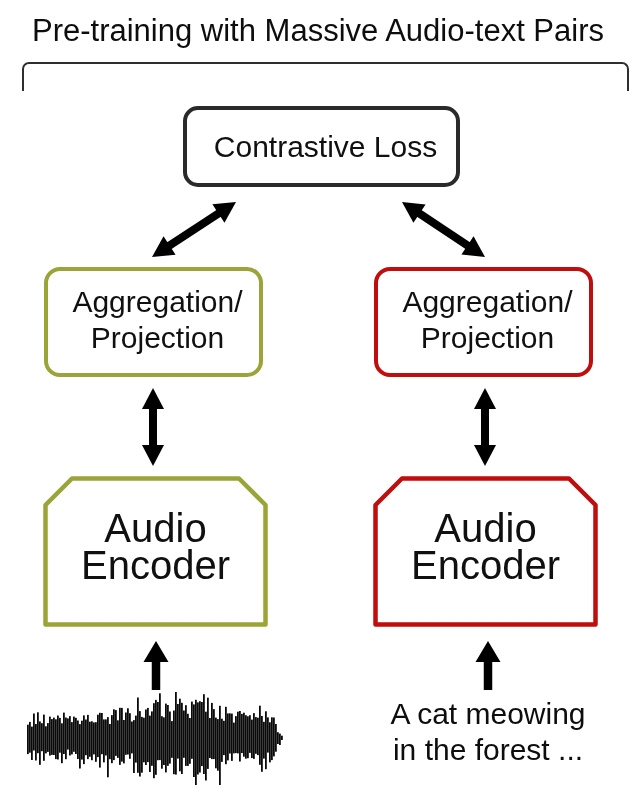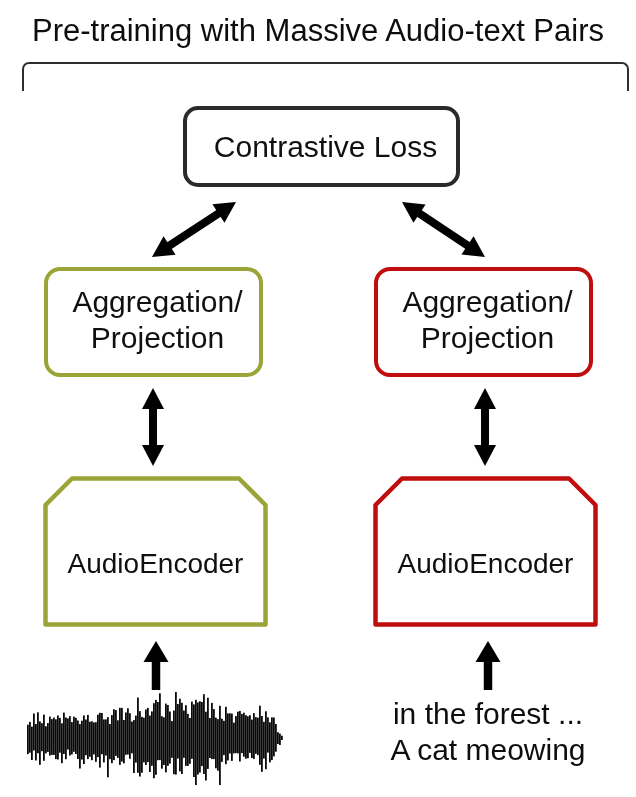--- a/index.html
+++ b/index.html
@@ -48,24 +48,24 @@
     border:4px solid #c00d0d; border-radius:16px;
     padding-bottom:4px;
   }
 
   
   .encoder { width:225px; height:151px; }
   #audio-encoder-box { left:43px;  top:476px; }
   #text-encoder-box  { left:373px; top:476px; }
   .encoder svg { position:absolute; left:0; top:0; }
   .encoder .enc-label {
-    position:absolute; left:0; top:17px; width:100%; height:100%;
-    display:flex; flex-direction:row; align-items:center; justify-content:center;
+    position:absolute; left:0; top:0; width:100%; height:100%;
+    display:flex; flex-direction:column; align-items:center; justify-content:center;
     padding-bottom:10px; box-sizing:border-box;
-    font-size:28px; line-height:37px; color:#101010; text-align:center;
+    font-size:40px; line-height:37px; color:#101010; text-align:center;
   }
 
   
   #arrow-layer { left:0; top:0; pointer-events:none; }
 
   
   #audio-waveform { left:27px; top:688px; }
 
   
   #text-input-caption {
@@ -273,17 +273,17 @@
       <rect x="242.0" y="34.3" width="1.8" height="40.1" fill="#0a0a0a"></rect>
       <rect x="244.0" y="29.3" width="1.8" height="42.8" fill="#0a0a0a"></rect>
       <rect x="246.0" y="29.5" width="1.8" height="38.9" fill="#0a0a0a"></rect>
       <rect x="248.0" y="36.0" width="1.8" height="27.7" fill="#0a0a0a"></rect>
       <rect x="250.0" y="44.2" width="1.8" height="11.8" fill="#0a0a0a"></rect>
       <rect x="252.0" y="45.6" width="1.8" height="11.4" fill="#0a0a0a"></rect>
       <rect x="254.0" y="47.7" width="1.8" height="4.3" fill="#0a0a0a"></rect>
     </svg>
 
   <div class="abs" id="text-input-caption">
+    <div>A cat meowing</div>
     <div>in the forest ...</div>
-    <div>A cat meowing</div>
   </div>
 
 </div>
 
 </body></html>

